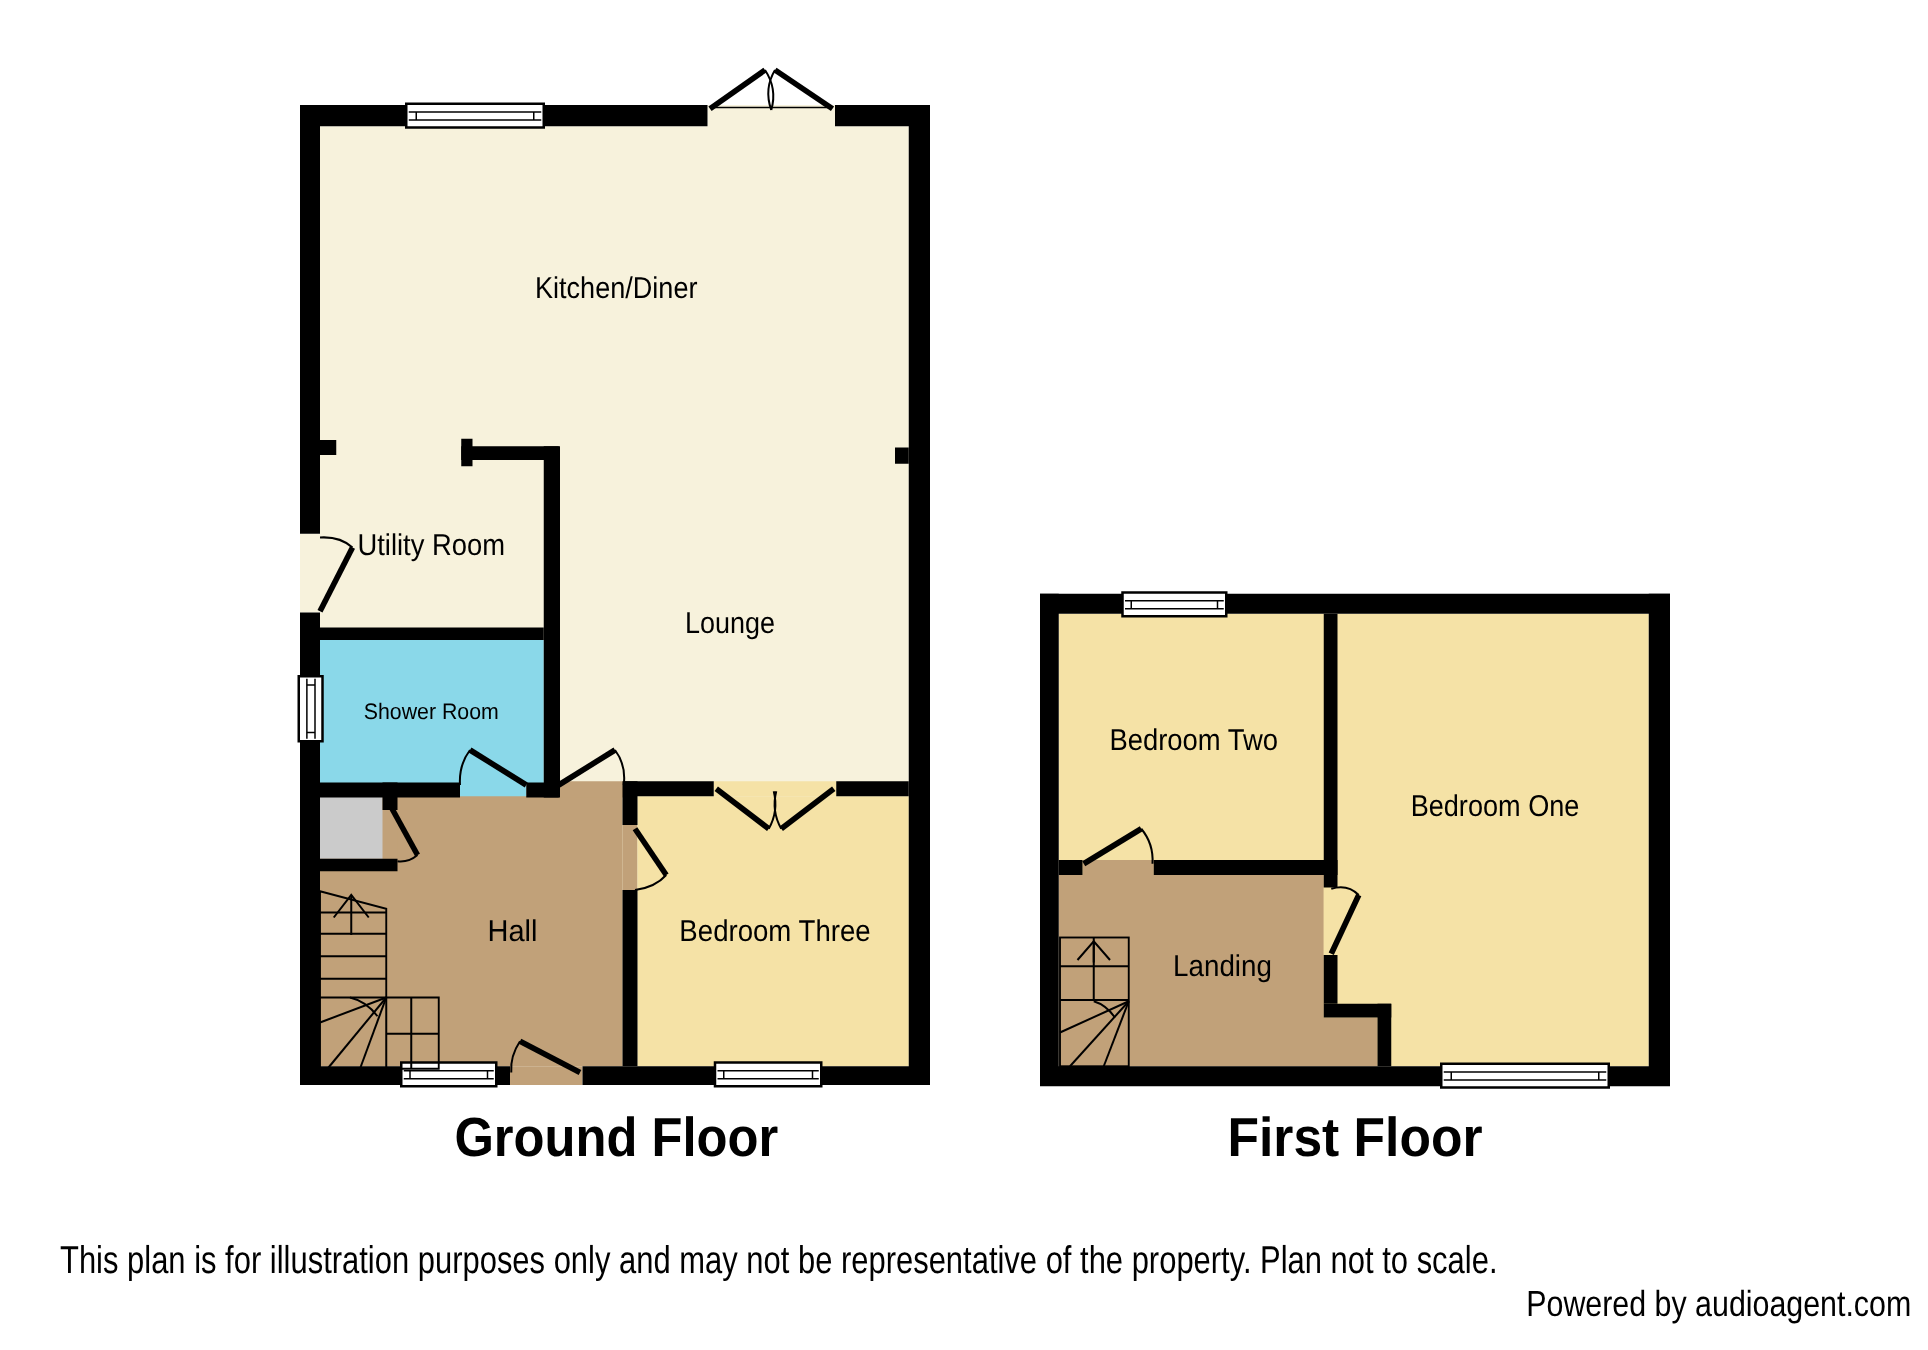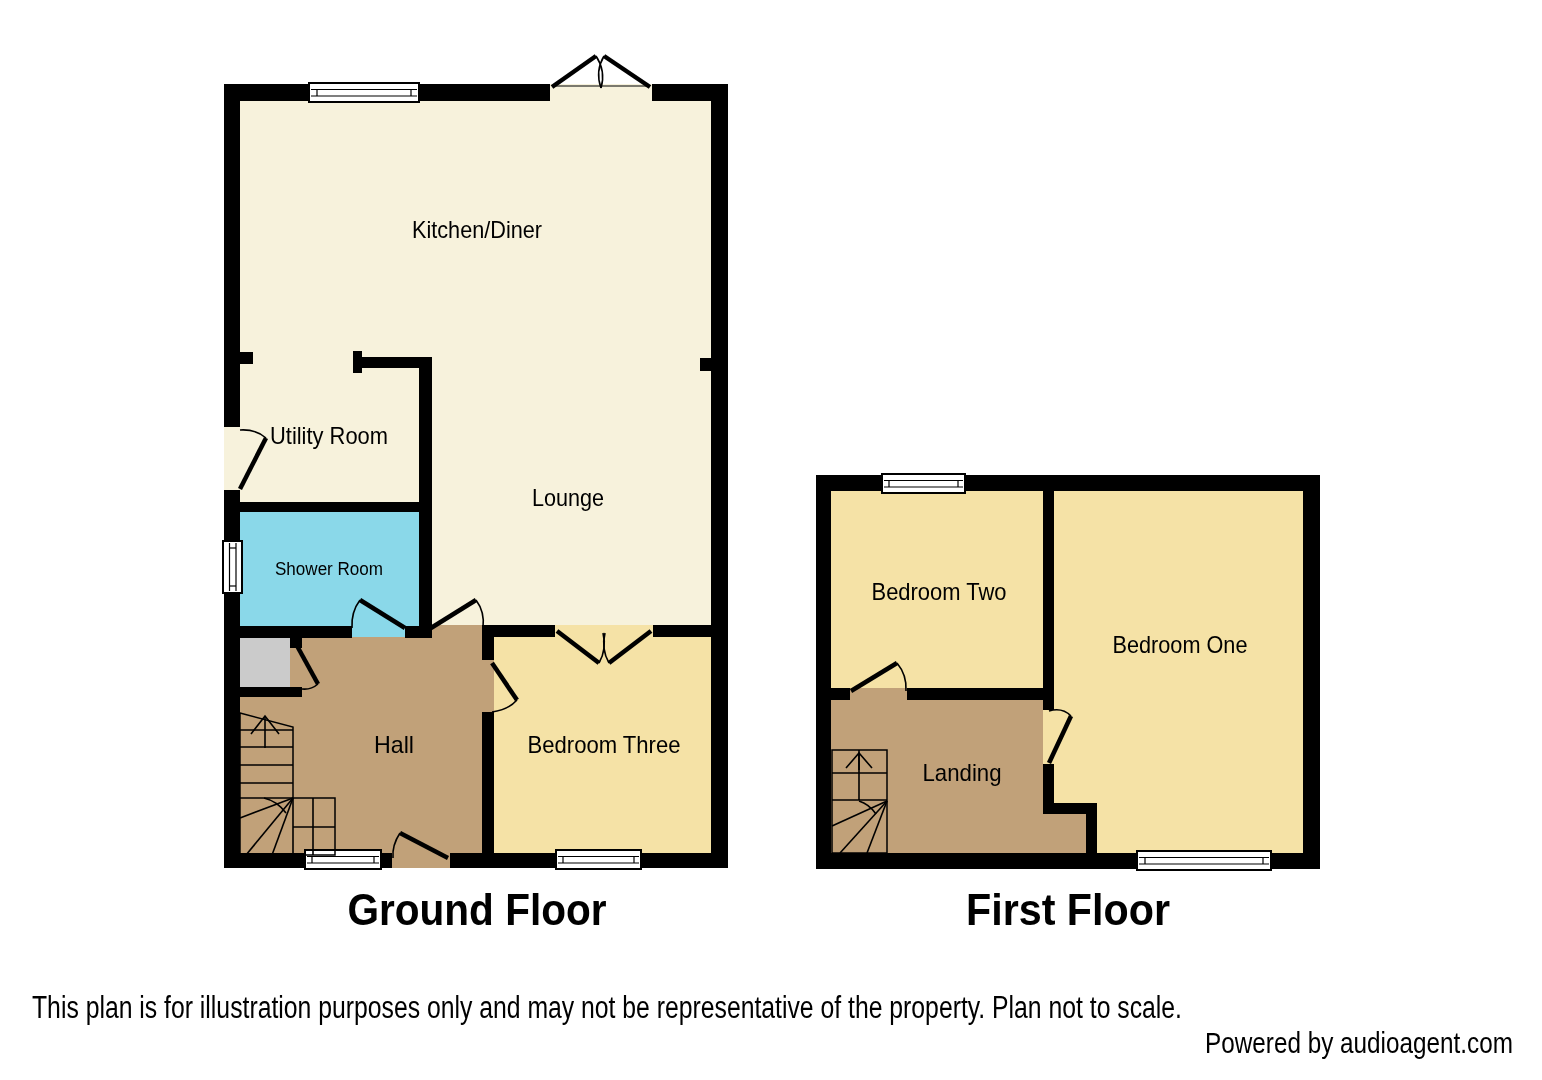--- a/index.html
+++ b/index.html
@@ -1,17 +1,17 @@
 <!DOCTYPE html>
 <html style="--c-wall: #000000; --c-floor-cream: #F7F2DC; --c-floor-yellow: #F5E2A6; --c-floor-tan: #C1A179; --c-floor-blue: #8AD8E9; --c-stairs-gray: #C6C6C6; --c-closet-gray: #CBCBCB; --c-background: #FFFFFF;"><head>
 <meta charset="utf-8">
 <style>
   html,body{margin:0;padding:0;background:#fff;}
   body{width:1542px;height:1080px;position:relative;font-family:"Liberation Sans",sans-serif;}
-  .canvas{position:absolute;left:0;top:0;width:1426px;height:1080px;}
+  .canvas{position:absolute;left:16px;top:0;width:1426px;height:1080px;}
   svg text{fill:#000;font-family:"Liberation Sans",sans-serif;}
   .wall{fill:var(--c-wall,#000);}
   .f-cream{fill:var(--c-floor-cream,#F7F2DC);}
   .f-yellow{fill:var(--c-floor-yellow,#F5E2A6);}
   .f-tan{fill:var(--c-floor-tan,#C1A179);}
   .f-blue{fill:var(--c-floor-blue,#8AD8E9);}
   .f-gray{fill:var(--c-stairs-gray,#C6C6C6);}
   .f-closet{fill:var(--c-closet-gray,#CBCBCB);}
   .win{fill:#fff;stroke:#000;stroke-width:2;}
   .win-line{stroke:#000;stroke-width:1.2;fill:none;}

